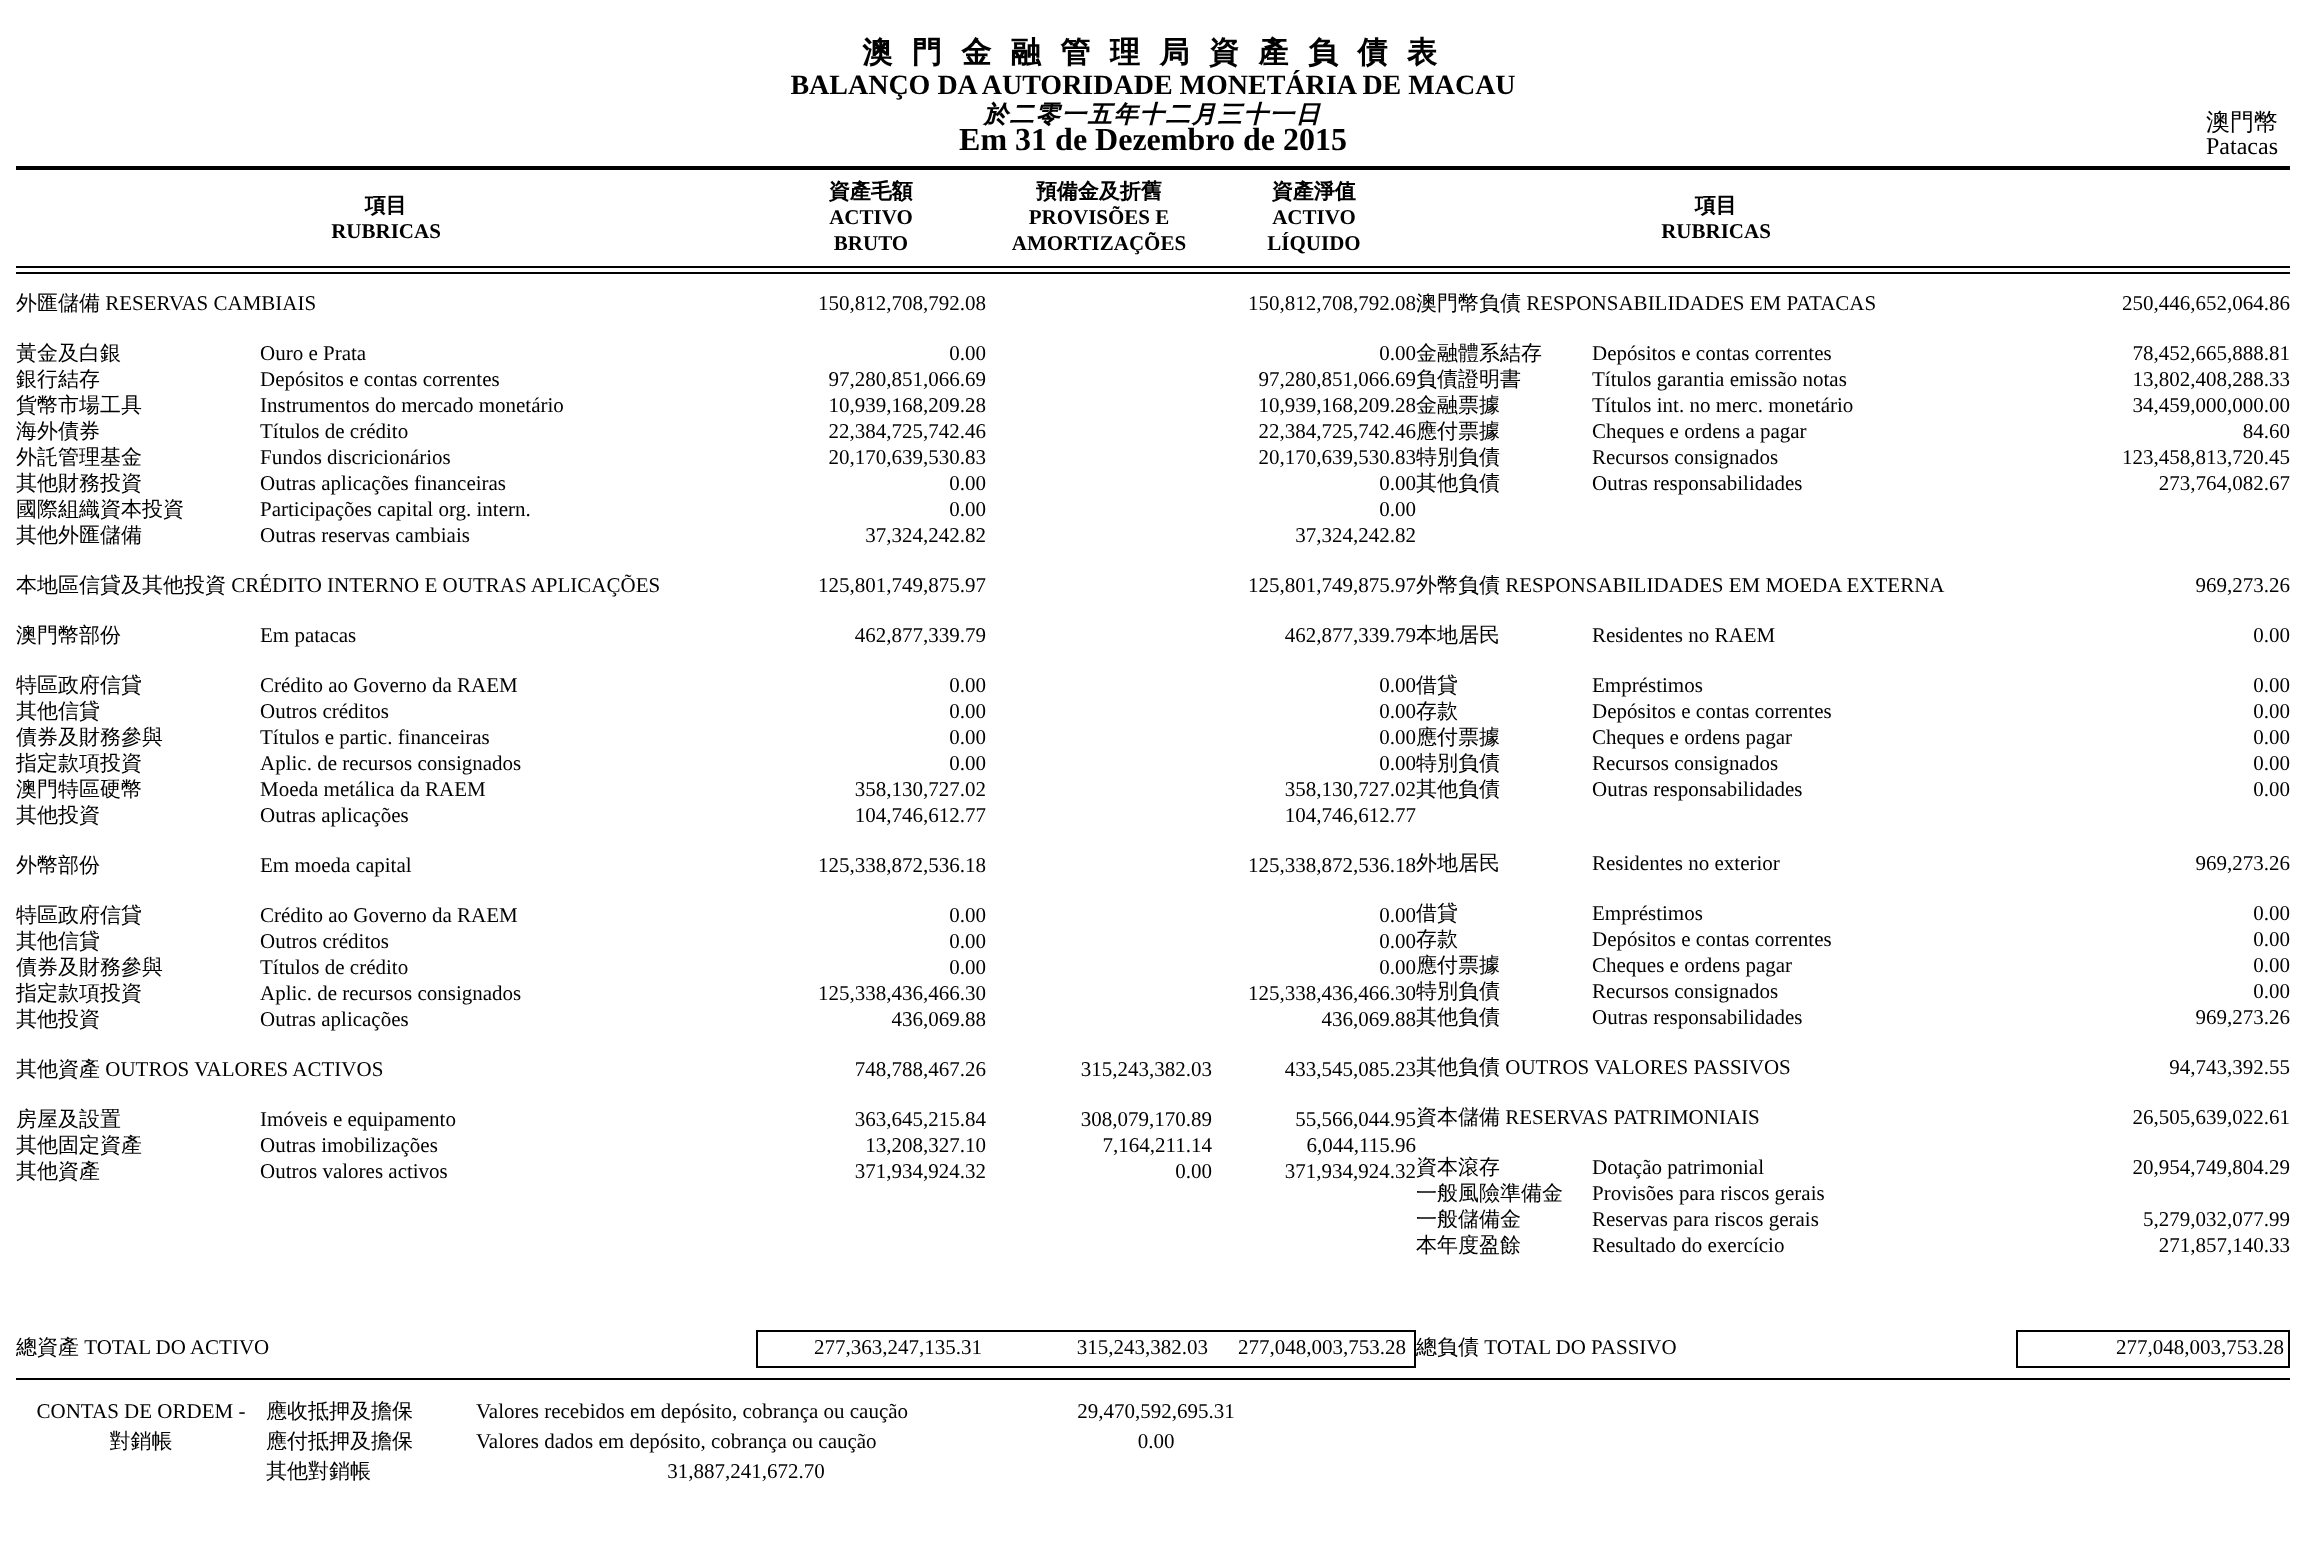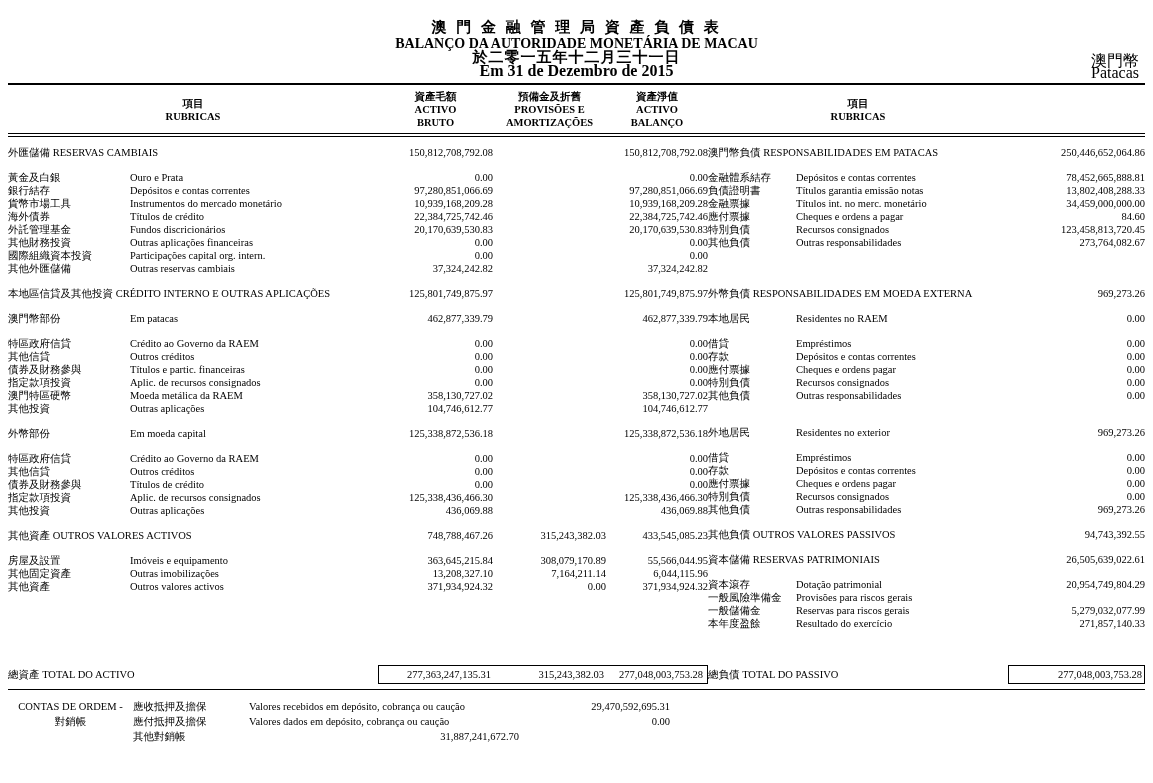--- a/index.html
+++ b/index.html
@@ -10,23 +10,23 @@
     font-family: "Liberation Serif", "DejaVu Serif", serif;
     font-size: 10.5px;
     color: #000;
   }
   .page { padding: 14px 8px 0 8px; position: relative; }
 
   
   .doc-header { text-align: center; position: relative; padding-top: 4px; }
   .title-zh { font-size: 15px; font-weight: bold; letter-spacing: 3px; line-height: 19px; }
   .title-pt { font-size: 14px; font-weight: bold; line-height: 14px; }
-  .date-zh  { font-size: 15px; font-weight: bold; line-height: 13px; letter-spacing: 1px; }
+  .date-zh  { font-size: 12px; font-weight: bold; line-height: 13px; letter-spacing: 1px; font-style: italic; }
   .date-pt  { font-size: 16px; font-weight: bold; line-height: 13px; }
-  .currency { position: absolute; right: 6px; bottom: -2px; text-align: left; font-size: 16px; line-height: 12px; }
+  .currency { position: absolute; right: 6px; bottom: -2px; text-align: left; font-size: 12px; line-height: 12px; }
 
   .rule-top { border-top: 2px solid #000; margin-top: 6px; }
 
   
   .col-headers {
     display: grid;
     grid-template-columns: 370px 115px 113px 102px 300px 137px;
     padding: 5px 0 4px 0;
     border-bottom: 4px double #000;
     font-weight: bold;
@@ -46,23 +46,23 @@
 
   .total-row { height: auto; margin-top: auto; align-items: center; }
   .tbox { border: 1px solid #000; padding: 2px 2px 2px 0; }
   .tbox-l { grid-column: 3 / 6; display: grid; grid-template-columns: 112px 113px 99px; }
   .tbox-r { grid-column: 3 / 4; text-align: right; }
 
   
   .memo { display: flex; padding-top: 9px; }
   .memo-heading { width: 125px; line-height: 15px; text-align: center; }
   .memo-rows { flex: 1; }
-  .memo-row { display: grid; grid-template-columns: 105px 270px 140px; line-height: 15px; gap: 11px; }
+  .memo-row { display: grid; grid-template-columns: 105px 270px 140px; line-height: 15px; }
   .m-zh, .m-pt { white-space: nowrap; }
-  .m-val { text-align: right; white-space: nowrap; }
+  .m-val { text-align: center; white-space: nowrap; }
 </style>
 </head>
 <body>
 
 <div class="page">
 
   <div class="doc-header">
     <div class="title-zh">澳 門 金 融 管 理 局 資 產 負 債 表</div>
     <div class="title-pt">BALANÇO DA AUTORIDADE MONETÁRIA DE MACAU</div>
     <div class="date-zh">於二零一五年十二月三十一日</div>
@@ -86,21 +86,21 @@
       <div>BRUTO</div>
     </div>
     <div class="ch">
       <div>預備金及折舊</div>
       <div>PROVISÕES E</div>
       <div>AMORTIZAÇÕES</div>
     </div>
     <div class="ch">
       <div>資產淨值</div>
       <div>ACTIVO</div>
-      <div>BALANÇO</div>
+      <div>LÍQUIDO</div>
     </div>
     <div class="ch">
       <div>項目</div>
       <div>RUBRICAS</div>
     </div>
   </div>
 
   <div class="body">
 
     <div class="left-col">

